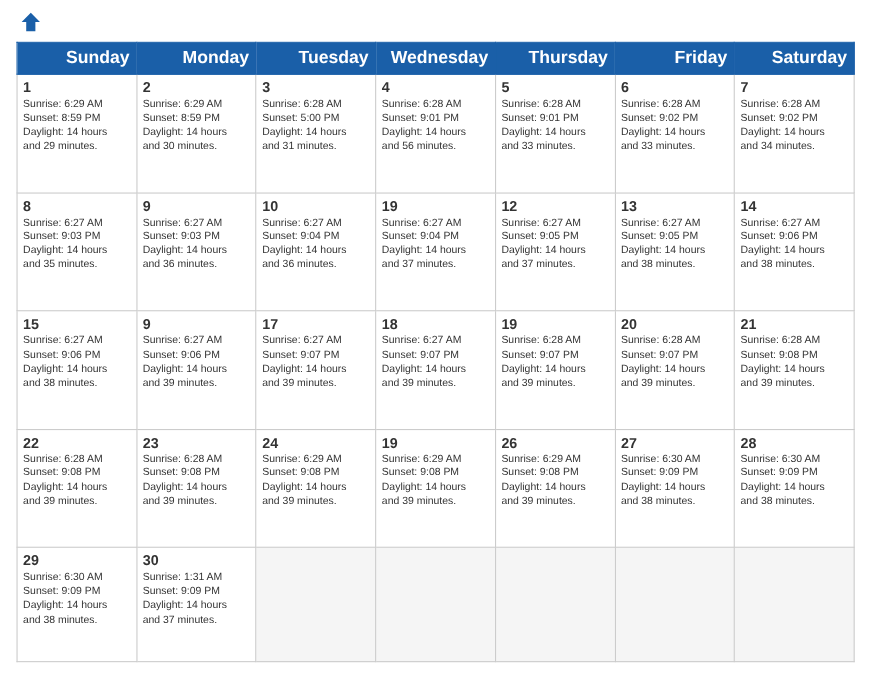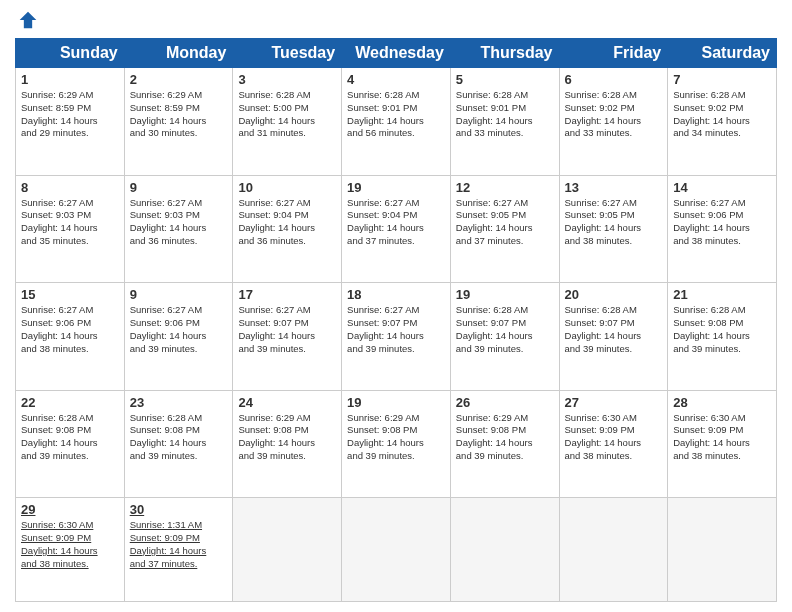--- a/index.html
+++ b/index.html
@@ -91,21 +91,20 @@
       font-weight: bold;
       display: block;
       margin-bottom: 2px;
     }
     .day-info {
       line-height: 1.35;
       font-size: 9.5px;
     }
     .last-row td {
       height: 70px;
-      text-decoration: underline;
     }
   </style>
 </head>
 <body>
 
 <div class="page">
   <div class="header">
     <div class="logo">
       <div class="logo-text">
         <span class="logo-general"></span>

